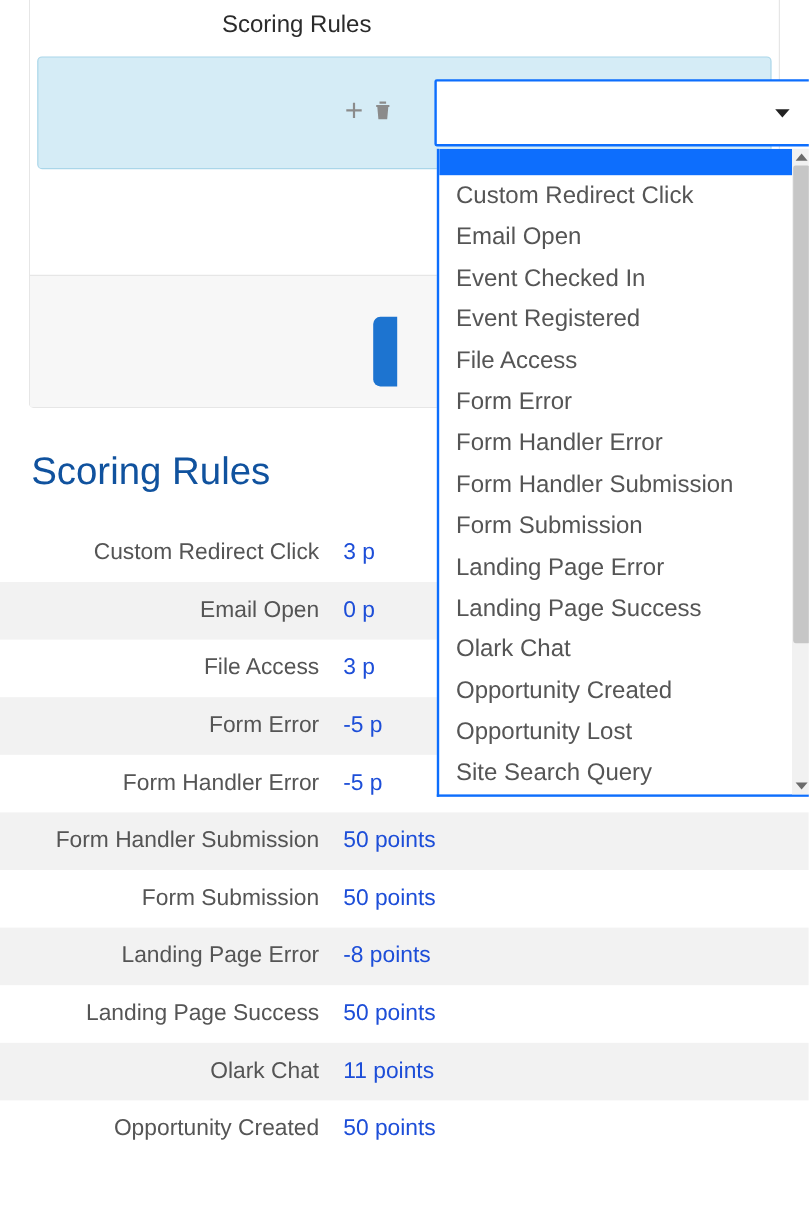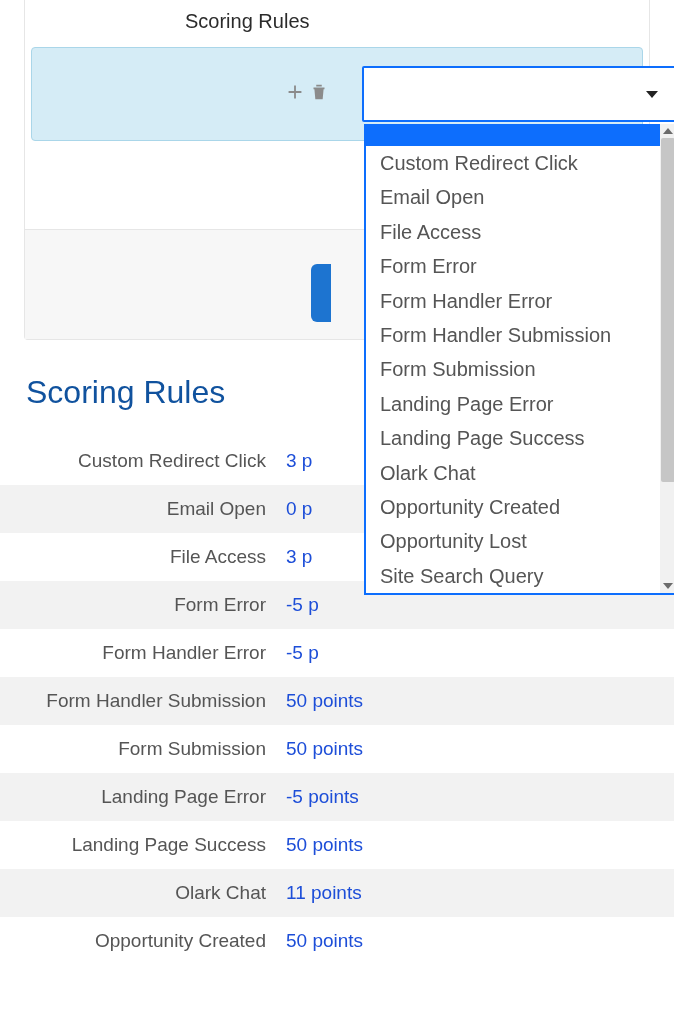--- a/index.html
+++ b/index.html
@@ -223,20 +223,22 @@
       <div class="faux-select">
         <span></span>
         <span class="caret"></span>
       </div>
 
       <div class="dropdown">
         <ul>
           <li class="selected"></li>
           <li>Custom Redirect Click</li>
           <li>Email Open</li>
+          <li>Event Checked In</li>
+          <li>Event Registered</li>
           <li>File Access</li>
           <li>Form Error</li>
           <li>Form Handler Error</li>
           <li>Form Handler Submission</li>
           <li>Form Submission</li>
           <li>Landing Page Error</li>
           <li>Landing Page Success</li>
           <li>Olark Chat</li>
           <li>Opportunity Created</li>
           <li>Opportunity Lost</li>
@@ -293,21 +295,21 @@
   <div class="r-row alt">
     <div class="r-label">Form Handler Submission</div>
     <div class="r-value">50 points</div>
   </div>
   <div class="r-row">
     <div class="r-label">Form Submission</div>
     <div class="r-value">50 points</div>
   </div>
   <div class="r-row alt">
     <div class="r-label">Landing Page Error</div>
-    <div class="r-value">-5 points</div>
+    <div class="r-value">-8 points</div>
   </div>
   <div class="r-row">
     <div class="r-label">Landing Page Success</div>
     <div class="r-value">50 points</div>
   </div>
   <div class="r-row alt">
     <div class="r-label">Olark Chat</div>
     <div class="r-value">11 points</div>
   </div>
   <div class="r-row">

